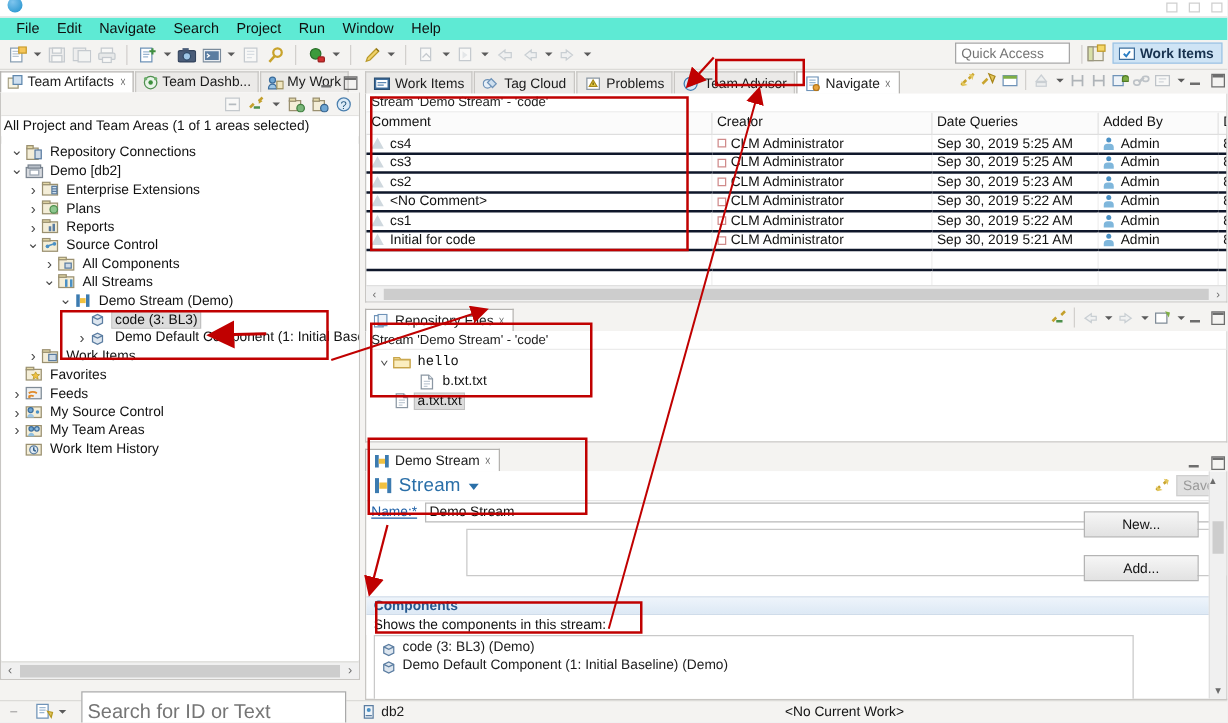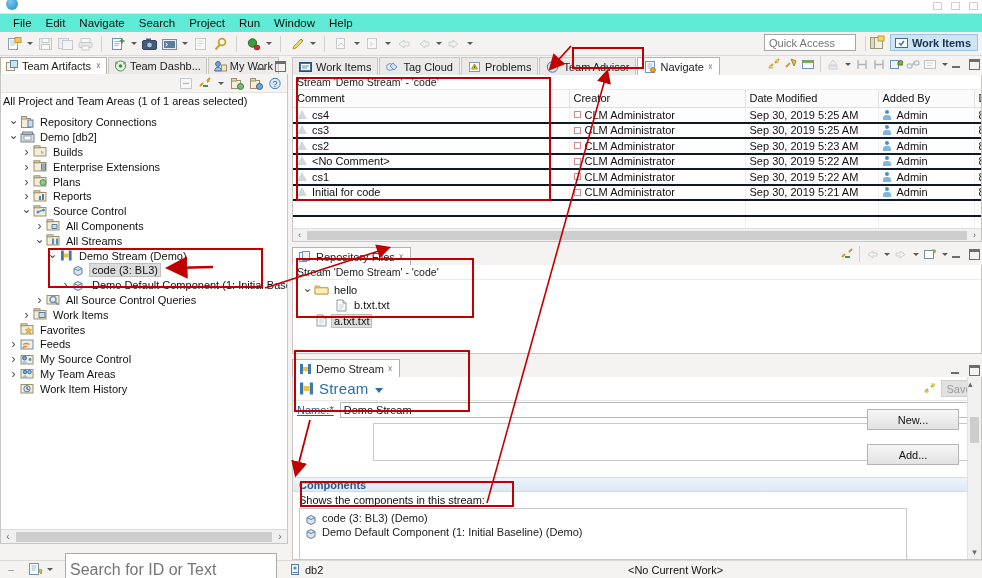--- a/index.html
+++ b/index.html
@@ -435,30 +435,20 @@
                   <rect x="4" y="5" width="7" height="4" fill="#fff" stroke="#9aa4b0"></rect>
                 </svg></span>
               <span class="lbl">Demo [db2]</span>
             </div>
             <div class="trow">
               <span style="flex: 0 0 19px;"></span>
               <span class="tw e"></span>
               <span class="ti"><svg width="15" height="13" viewBox="0 0 15 13">
                   <rect x="1" y="2.5" width="12" height="8.5" fill="#f4eed8" stroke="#9a9070"></rect>
                   <rect x="1" y="0.8" width="6" height="2" fill="#e4d9a8" stroke="#9a9070"></rect>
-                  <path d="M8 5l3 3-3 1z" fill="#9ab6d1"></path>
-                </svg></span>
-              <span class="lbl">Builds</span>
-            </div>
-            <div class="trow">
-              <span style="flex: 0 0 19px;"></span>
-              <span class="tw e"></span>
-              <span class="ti"><svg width="15" height="13" viewBox="0 0 15 13">
-                  <rect x="1" y="2.5" width="12" height="8.5" fill="#f4eed8" stroke="#9a9070"></rect>
-                  <rect x="1" y="0.8" width="6" height="2" fill="#e4d9a8" stroke="#9a9070"></rect>
                   <rect x="8" y="3.5" width="5" height="7" fill="#5b7da1"></rect>
                   <path d="M9 5h3M9 7h3M9 9h3" stroke="#cfe0ef"></path>
                 </svg></span>
               <span class="lbl">Enterprise Extensions</span>
             </div>
             <div class="trow">
               <span style="flex: 0 0 19px;"></span>
               <span class="tw e"></span>
               <span class="ti"><svg width="15" height="13" viewBox="0 0 15 13">
                   <rect x="1" y="2.5" width="12" height="8.5" fill="#f4eed8" stroke="#9a9070"></rect>
@@ -531,30 +521,20 @@
               <span class="lbl">code (3: BL3)</span>
             </div>
             <div class="trow">
               <span style="flex: 0 0 58px;"></span>
               <span class="tw e"></span>
               <span class="ti"><svg width="15" height="13" viewBox="0 0 15 13">
                   <path d="M2 9.5V4.5l4-2 4 2v5l-4 2z" fill="#dde6ef" stroke="#5b7da1"></path>
                   <path d="M2 4.5l4 2 4-2" fill="none" stroke="#5b7da1"></path>
                 </svg></span>
               <span class="lbl">Demo Default Component (1: Initial Baseline)</span>
-            </div>
-            <div class="trow">
-              <span style="flex: 0 0 32px;"></span>
-              <span class="tw e"></span>
-              <span class="ti"><svg width="15" height="13" viewBox="0 0 15 13">
-                  <rect x="1" y="2.5" width="12" height="8.5" fill="#f4eed8" stroke="#9a9070"></rect>
-                  <circle cx="7" cy="6.5" r="3" fill="none" stroke="#6f93b8" stroke-width="1.5"></circle>
-                  <path d="M9.2 8.8l3 3" stroke="#6f93b8" stroke-width="1.8"></path>
-                </svg></span>
-              <span class="lbl">All Source Control Queries</span>
             </div>
             <div class="trow">
               <span style="flex: 0 0 19px;"></span>
               <span class="tw e"></span>
               <span class="ti"><svg width="15" height="13" viewBox="0 0 15 13">
                   <rect x="1" y="2.5" width="12" height="8.5" fill="#f4eed8" stroke="#9a9070"></rect>
                   <rect x="1" y="0.8" width="6" height="2" fill="#e4d9a8" stroke="#9a9070"></rect>
                   <rect x="6" y="4.5" width="6" height="5" fill="#cfdbe6" stroke="#5b7da1"></rect>
                 </svg></span>
               <span class="lbl">Work Items</span>
@@ -735,21 +715,21 @@
                 <col style="width:276px">
                   <col style="width:176px">
                   <col style="width:133px">
                   <col style="width:96px">
                   <col style="width:60px">
               </colgroup>
               <thead>
                 <tr>
                   <th>Comment</th>
                   <th>Creator</th>
-                  <th>Date Modified</th>
+                  <th>Date Queries</th>
                   <th>Added By</th>
                   <th>Date A</th>
                 </tr>
               </thead>
               <tbody id="hist-body">
                   <tr>
                     <td>
                       <span class="cell-flex">
                         <span class="cs-ic"></span>
                         <span>cs4</span>
@@ -942,21 +922,21 @@
                 </svg>
             </div>
             <div class="caret"></div>
             <span class="vmin"></span>
             <span class="vmax" style="margin-left:6px;"></span>
           </div>
         </div>
         <div class="pbody" style="top:19px; height:89px;">
           <div class="subtitle">Stream 'Demo Stream' - 'code'</div>
           <div class="rf-tree" id="rf-tree">
-              <div class="trow" style="height: 15.5px;">
+              <div class="trow" style="height: 15.5px; font-family: Liberation Mono, monospace;">
                 <span style="flex: 0 0 8px;"></span>
                 <span class="tw o"></span>
                 <span class="ti"><svg width="15" height="13" viewBox="0 0 15 13">
                     <path d="M1 3h4.5l1.2 1.5H14V11H1z" fill="#f5dd96" stroke="#c8a54a"></path>
                     <path d="M1 4.8h13V11H1z" fill="#fbeec0" stroke="#c8a54a"></path>
                   </svg></span>
                 <span class="lbl">hello</span>
               </div>
               <div class="trow" style="height: 15.5px;">
                 <span style="flex: 0 0 28px;"></span>

